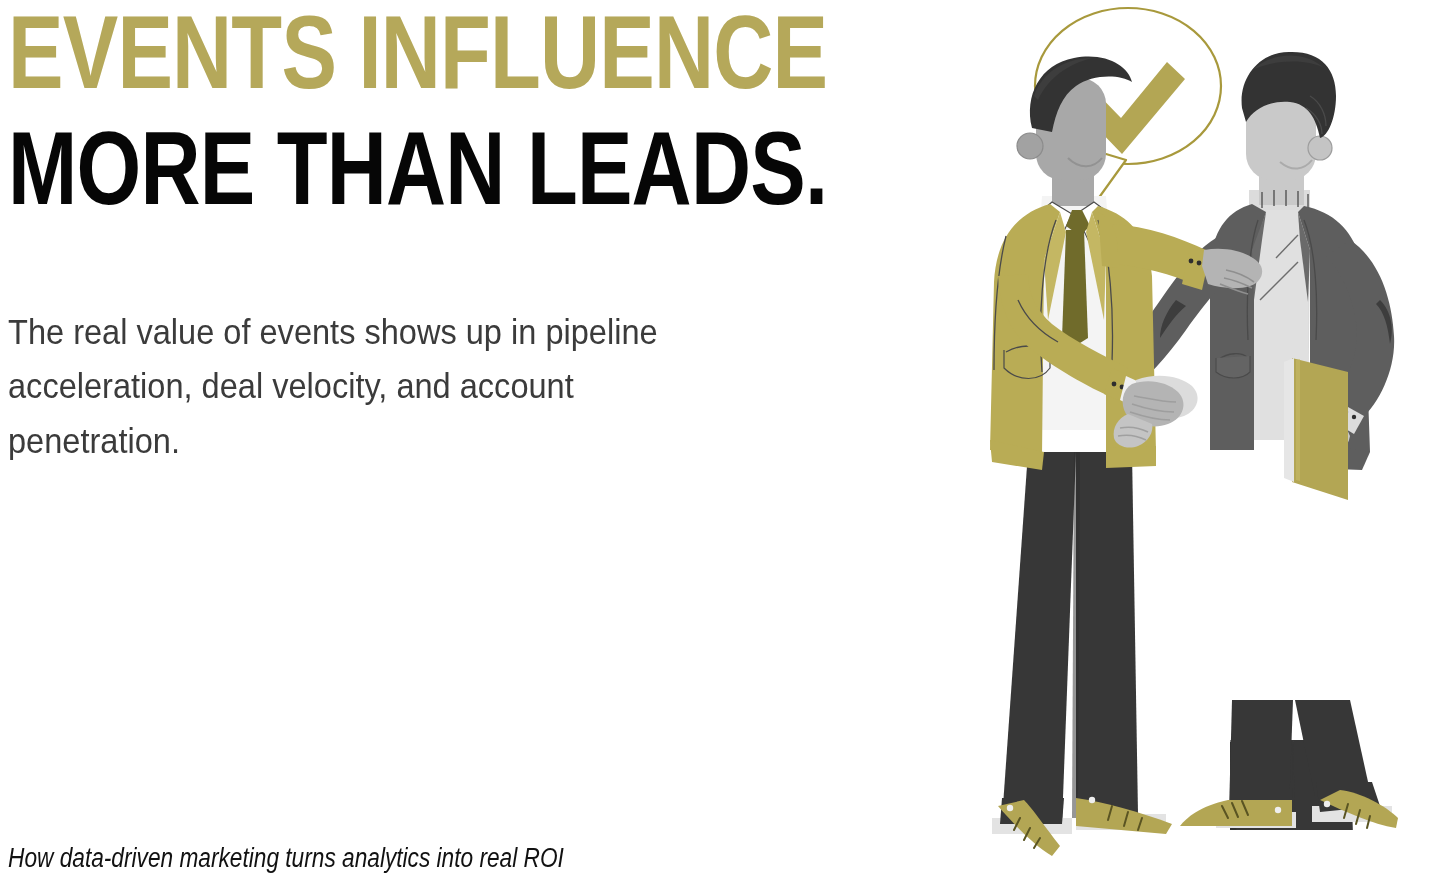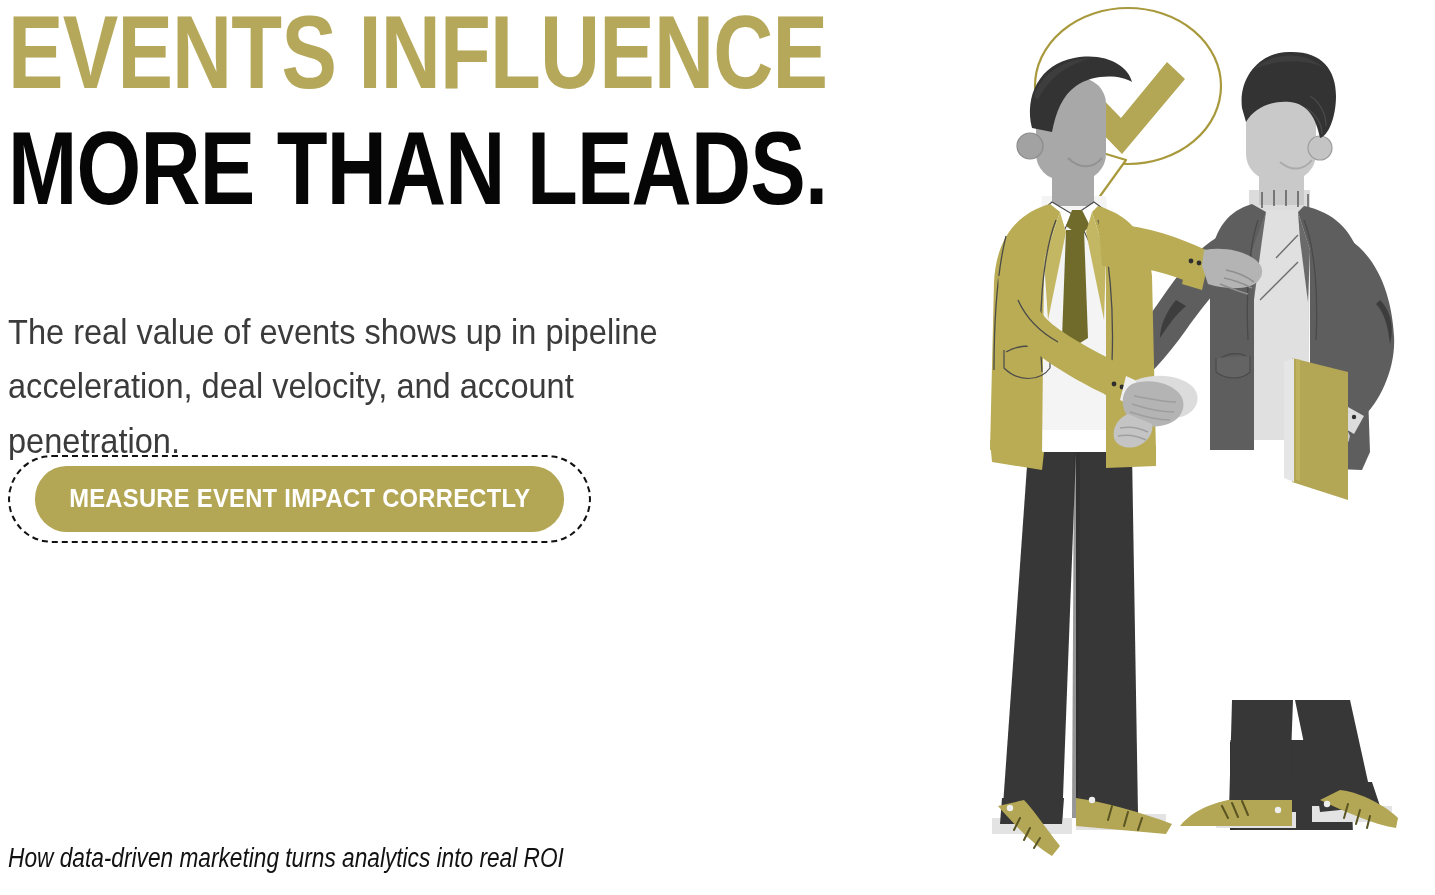--- a/index.html
+++ b/index.html
@@ -86,23 +86,20 @@
 
   <div class="content">
 
     <div class="headline">
       <div class="headline-line gold">EVENTS INFLUENCE</div>
       <div class="headline-line dark">MORE THAN LEADS.</div>
     </div>
 
     <div class="subhead">The real value of events shows up in pipeline acceleration, deal velocity, and account penetration.</div>
 
-    <div class="cta-wrap">
-      <button class="cta-btn">MEASURE EVENT IMPACT CORRECTLY</button>
-    </div>
 
     <div class="footer-note">How data-driven marketing turns analytics into real ROI</div>
   </div>
 
   <div class="illus">
     <svg viewBox="0 0 555 895" xmlns="http://www.w3.org/2000/svg">
 
       <g>
         <path d="M700 0"></path>
         <ellipse cx="248" cy="86" rx="93" ry="78" fill="#ffffff" stroke="#A8993C" stroke-width="2.2"></ellipse>

